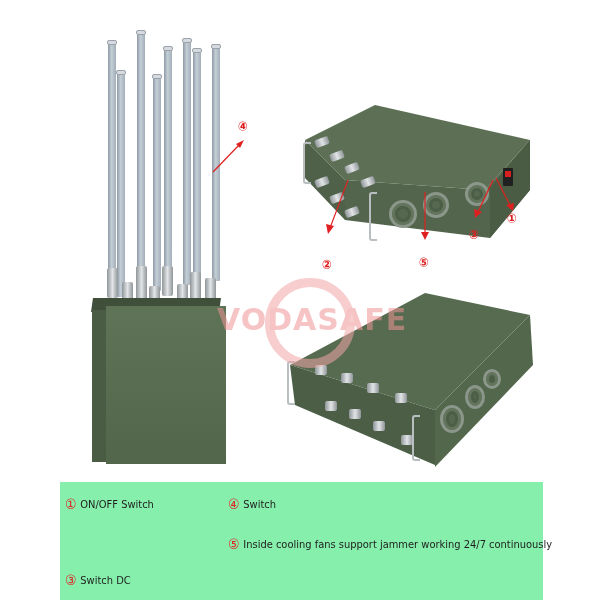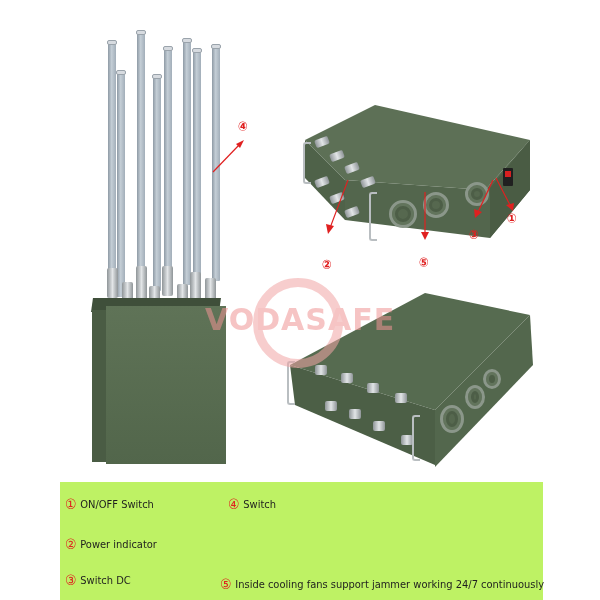--- a/index.html
+++ b/index.html
@@ -1,21 +1,21 @@
 <!DOCTYPE html>
 <html><head>
 <meta charset="utf-8">
 <style>
   html, body { margin:0; padding:0; }
   body { width:600px; height:600px; background:#ffffff; position:relative; overflow:hidden;
          font-family:"DejaVu Sans Condensed","DejaVu Sans", sans-serif; }
   .abs { position:absolute; }
   .olive { background:linear-gradient(180deg,#5f7357 0%,#52664b 100%); }
   .callout { position:absolute; color:#e02020; font-size:13px; font-weight:bold; line-height:1; }
-  .legend { position:absolute; left:60px; top:482px; width:483px; height:118px; background:#bef264; }
+  .legend { position:absolute; left:60px; top:482px; width:483px; height:118px; background:#86efac; }
   .leg-item { position:absolute; font-size:11px; color:#1e1e1e; white-space:nowrap; }
   .leg-num { color:#e02020; font-size:14px; margin-right:4px; vertical-align:-1px; }
   .antenna { position:absolute; width:8px; border-radius:3px 3px 1px 1px;
              background:linear-gradient(90deg,#8e9aa5 0%,#c4ced6 45%,#a2aeb9 100%); }
   .antenna::before { content:""; position:absolute; left:-1px; top:-2px; width:10px; height:5px; border-radius:2px;
              background:#d7dbe0; border:1px solid #9aa3ab; box-sizing:border-box; }
   .conn { position:absolute; width:11px; border-radius:2px;
           background:linear-gradient(90deg,#8f9598 0%,#e2e5e7 50%,#8f9598 100%); }
   .fan { position:absolute; border-radius:50%; border:3px solid #8b978a; background:#56684f;
          box-shadow: inset 0 0 0 3px #62745c, inset 0 0 0 6px #4d5e47; }
@@ -114,34 +114,31 @@
   <div class="conn" style="left:64px;top:124px;height:10px;width:12px;"></div>
   <div class="conn" style="left:88px;top:136px;height:10px;width:12px;"></div>
   <div class="conn" style="left:116px;top:150px;height:10px;width:12px;"></div>
   <div class="abs" style="left:2px;top:76px;width:6px;height:40px;border:2px solid #b9bec1;border-right:none;border-radius:3px 0 0 3px;"></div>
   <div class="abs" style="left:127px;top:130px;width:6px;height:42px;border:2px solid #b9bec1;border-right:none;border-radius:3px 0 0 3px;"></div>
   <div class="fan" style="left:155px;top:120px;width:18px;height:22px;"></div>
   <div class="fan" style="left:180px;top:100px;width:14px;height:18px;"></div>
   <div class="fan" style="left:198px;top:84px;width:12px;height:14px;"></div>
 </div>
 
-<div class="abs" style="left:205px;top:270px;width:190px;height:90px;opacity:0.55;text-decoration:underline;">
+<div class="abs" style="left:217px;top:270px;width:190px;height:90px;opacity:0.55;text-decoration:underline;">
   <div class="abs" style="left:48px;top:8px;width:90px;height:90px;border:9px solid #f1a6a6;border-radius:50%;box-sizing:border-box;"></div>
   <span class="abs" style="left:0;top:32px;font-family:'DejaVu Sans',sans-serif;font-weight:bold;font-size:30px;color:#ef9494;letter-spacing:1px;">VODASAFE</span>
 </div>
 
 <div class="legend">
   <div class="leg-item" style="left:5px;top:14px;">
     <span class="leg-num">①</span><span>ON/OFF Switch</span>
   </div>
-  <div class="leg-item" style="left:5px;top:54px;">
-    <span class="leg-num">②</span><span>Power indicator</span>
-  </div>
   <div class="leg-item" style="left:5px;top:90px;">
     <span class="leg-num">③</span><span>Switch DC</span>
   </div>
   <div class="leg-item" style="left:168px;top:14px;">
     <span class="leg-num">④</span><span>Switch</span>
   </div>
-  <div class="leg-item" style="left:160px;top:54px;margin-top:40px;">
+  <div class="leg-item" style="left:168px;top:54px;">
     <span class="leg-num">⑤</span><span>Inside cooling fans support jammer working 24/7 continuously</span>
   </div>
 </div>
 
 </body></html>

